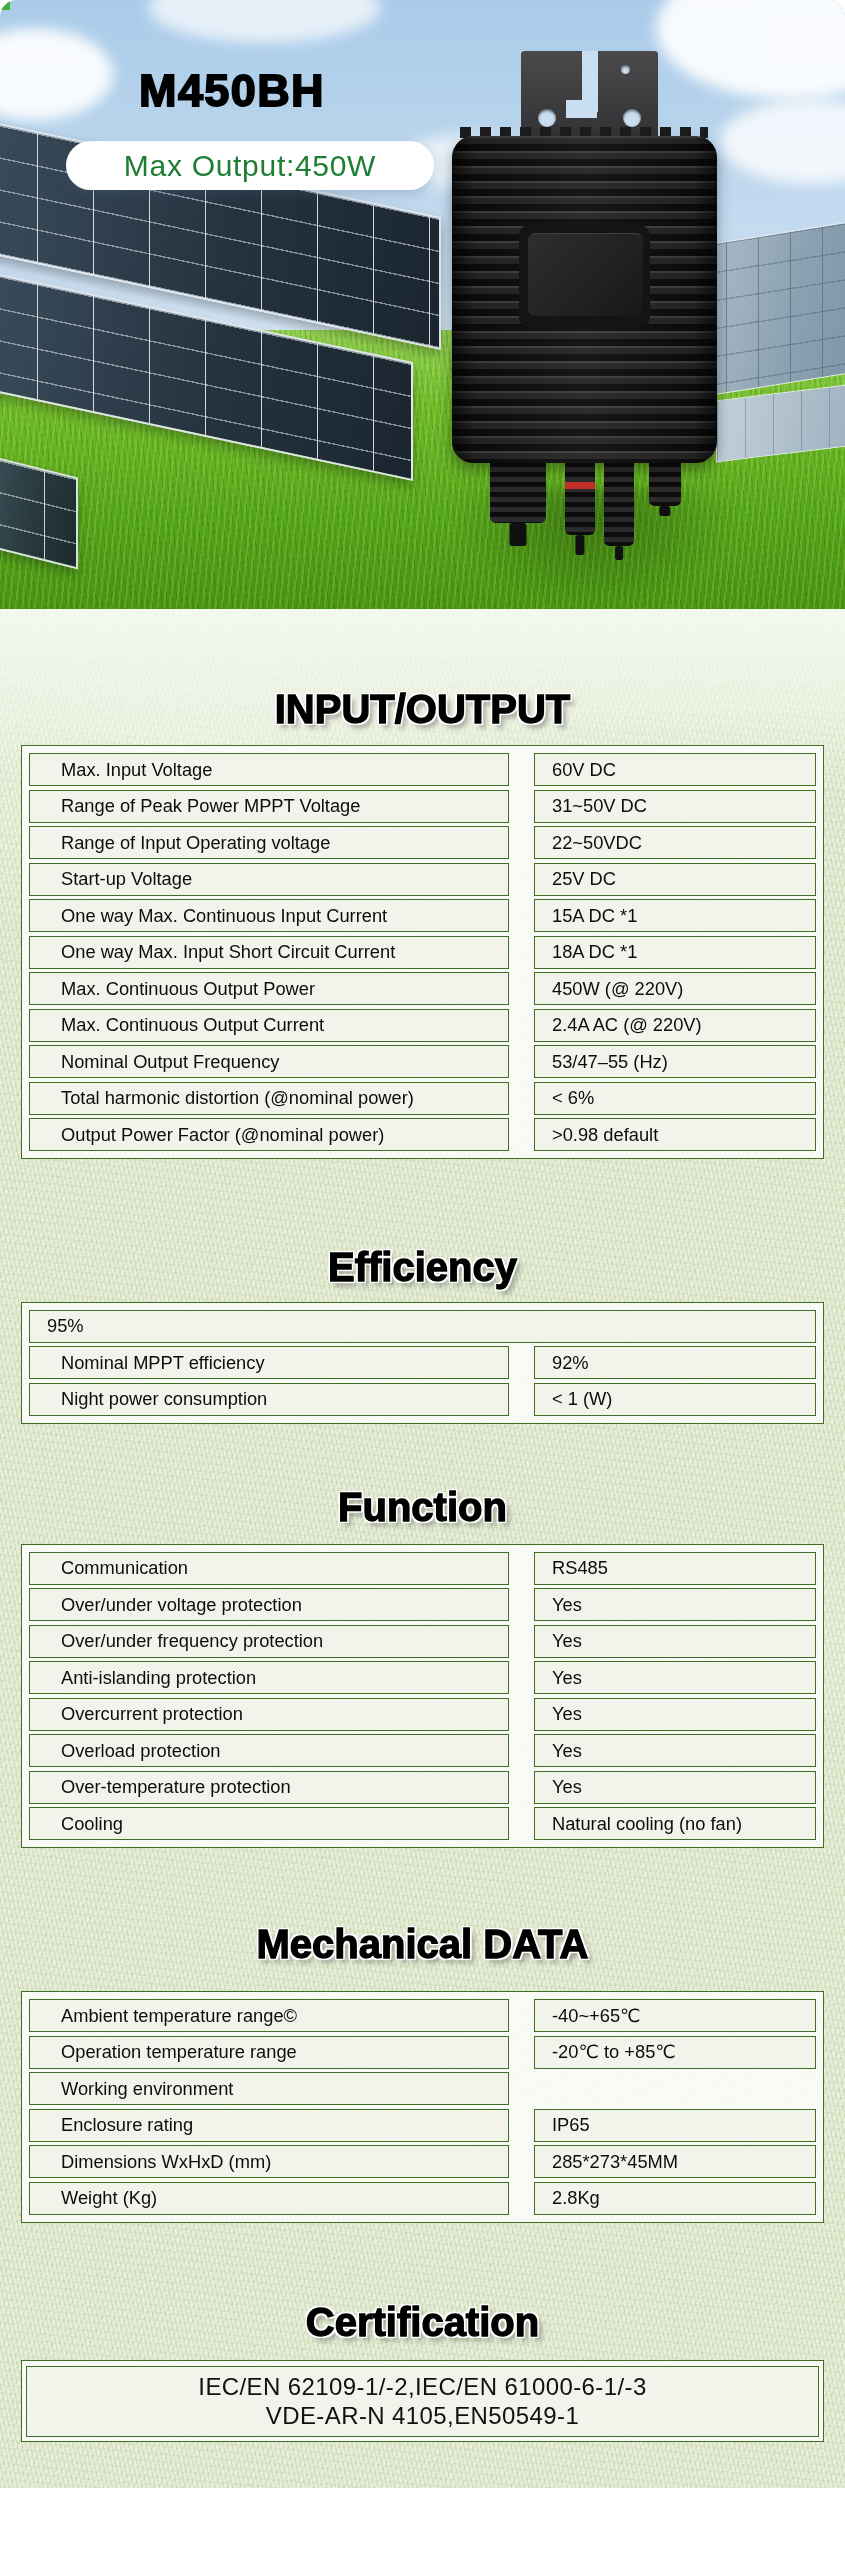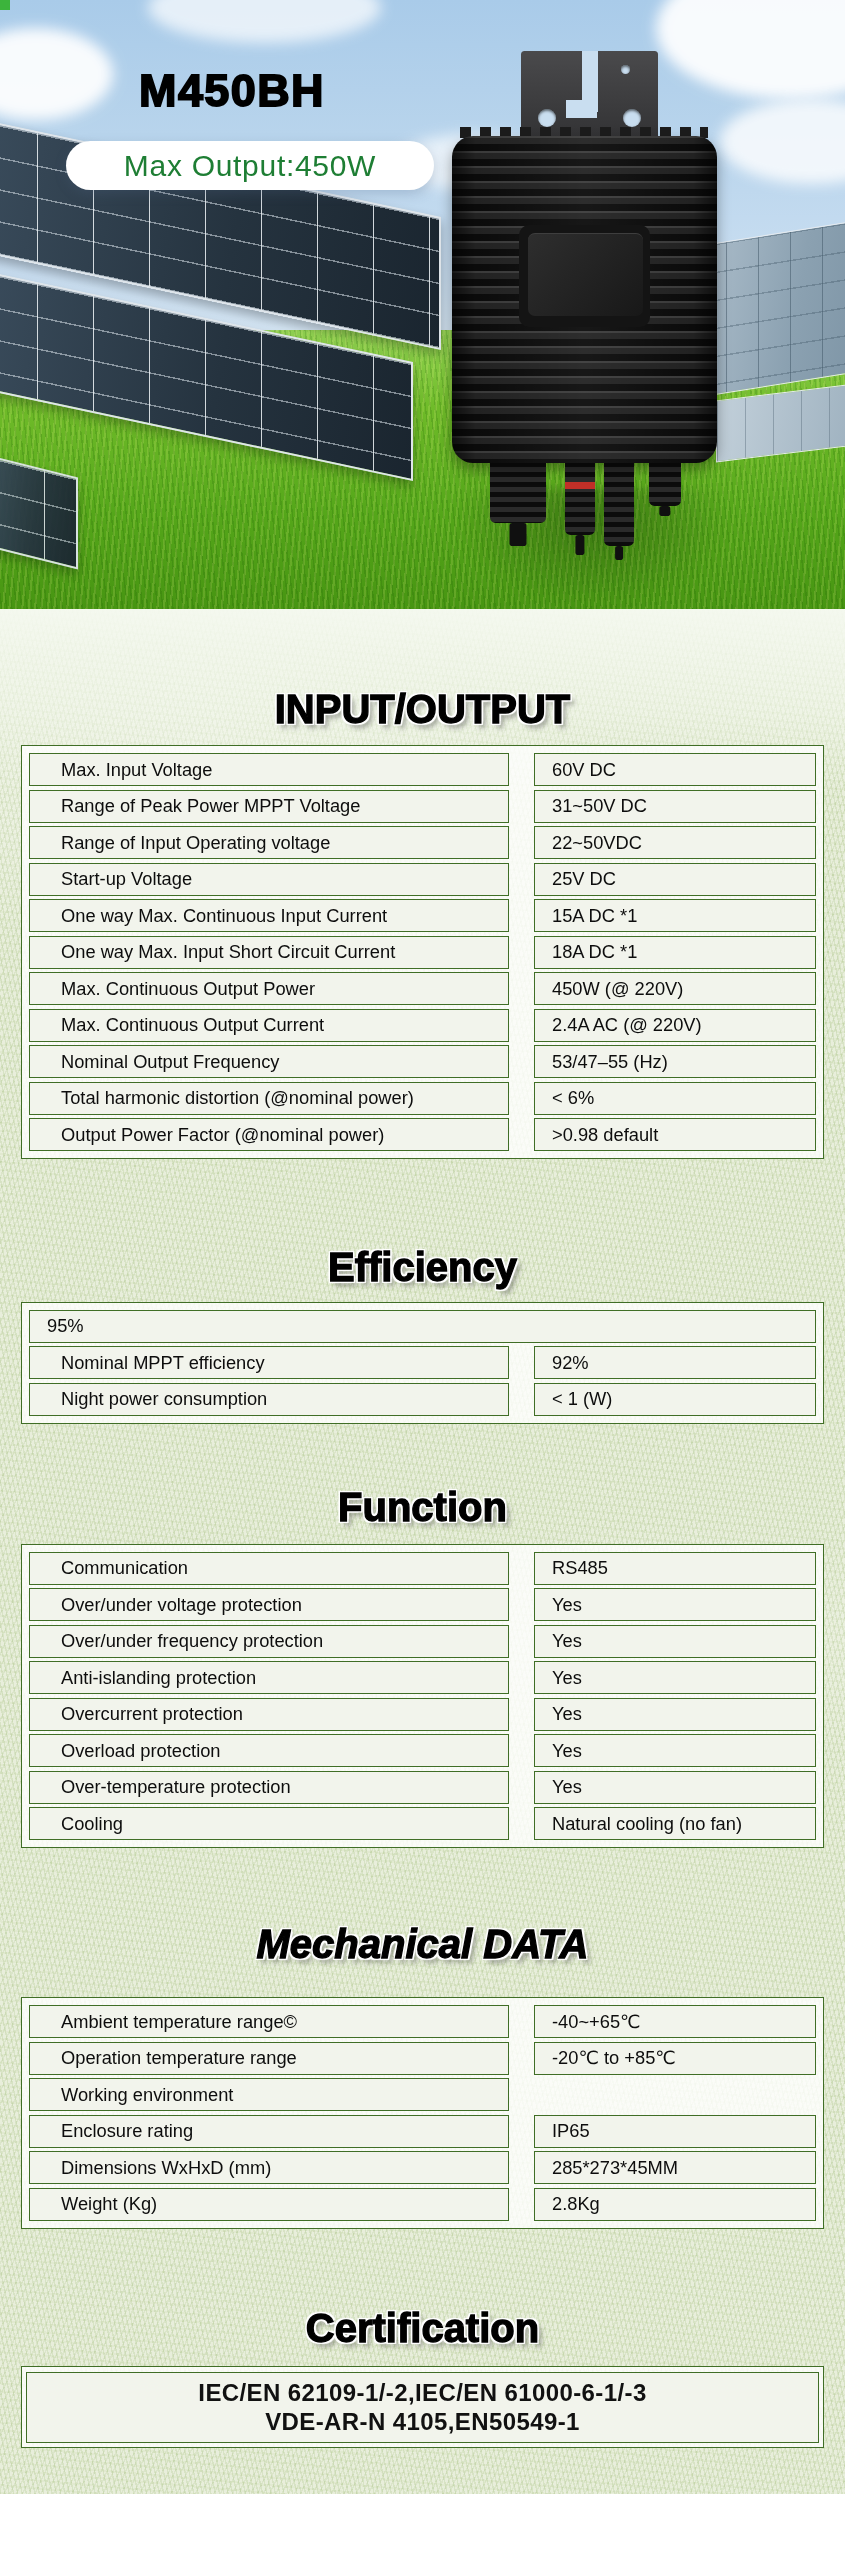--- a/index.html
+++ b/index.html
@@ -1,18 +1,18 @@
 <!DOCTYPE html>
 <html style="font-size:11.3px"><head>
 <meta charset="utf-8">
 <style>
   * { box-sizing: border-box; margin: 0; padding: 0; }
   html, body { width: 845px; background: #fff; }
   body { font-family: "Liberation Sans", "DejaVu Sans", sans-serif; }
-  #page { position: relative; width: 845px; height: 2576px; overflow: hidden; }
+  #page { position: relative; width: 845px; height: 2576px; overflow: hidden; border-radius: 17px; }
 
   
   .hero { position: relative; height: 609px; overflow: hidden;
     background: linear-gradient(180deg, #a9cbe9 0%, #b8d4ec 22%, #c9def1 45%, #dcebf6 60%, #e7f1f8 68%); }
   .corner-artifact { position: absolute; left: 0; top: 0; width: 10px; height: 10px; background: #3cb43c; z-index: 6; }
   .cloud { position: absolute; background: #fff; border-radius: 50%; filter: blur(7px); opacity: .92; z-index: 0; }
   .cloud.c1 { left: -42px; top: 28px; width: 155px; height: 92px; }
   .cloud.c2 { left: 656px; top: -42px; width: 268px; height: 141px; }
   .cloud.c3 { left: 720px; top: 99px; width: 183px; height: 85px; opacity: .8; }
   .cloud.c4 { left: 395px; top: 134px; width: 155px; height: 56px; opacity: .65; }
@@ -103,35 +103,35 @@
   .spec::before { content: ""; position: absolute; left: 0; right: 0; top: 0; height: 183px; pointer-events: none;
     background: linear-gradient(180deg, rgba(245,249,240,.95) 0%, rgba(245,249,240,.55) 55%, rgba(245,249,240,0) 100%); }
 
   .section-heading { position: relative; text-align: center; font-size: 40px; line-height: 51px;
     font-weight: bold; color: #000; -webkit-text-stroke: 1.3px #000;
     text-shadow: 0 0 3.5px #fff, -2.1px -2.1px 0.7px #fff, 2.1px -2.1px 0.7px #fff, -2.1px 2.1px 0.7px #fff, 2.1px 2.1px 0.7px #fff,
                  4.2px 5px 5px rgba(80,80,80,.5); }
   .h-io   { margin: 75px 0 10px; }
   .h-eff  { margin: 83px 0 8.5px; }
   .h-fun  { margin: 58px 0 11.3px; }
-  .h-mech { margin: 71px 0 27px; font-style: italic; }
+  .h-mech { margin: 71px 0 21px; }
   .h-cert { margin: 74px 0 12.7px; }
 
   .spec-table { position: relative; width: 803px; margin-left: 21px; border: 1.4px solid #406e26;
     background: rgba(255,255,255,.8); padding: 7px; display: flex; flex-direction: column; gap: 3.5px; }
   .spec-row { display: flex; gap: 25px; height: 33px; }
   .cell { border: 1.4px solid #406e26; background: #f2f4ec; display: flex; align-items: center;
     font-size: 18.3px; color: #0d0d0d; white-space: nowrap; overflow: hidden; }
   .cell-label { width: 480px; padding-left: 31px; }
   .cell-value { flex: 1; padding-left: 17px; }
 
   .cert-box { position: relative; width: 803px; margin-left: 21px; border: 1.4px solid #406e26;
     padding: 4.2px; background: rgba(255,255,255,.8); }
   .cert-inner { border: 1.4px solid #406e26; background: #f2f4ec; text-align: center; padding: 5.6px 7px; }
-  .cert-line { font-size: 24px; line-height: 29px; font-weight: bold; color: #111; letter-spacing: 0.4px; }
+  .cert-line { font-size: 24px; line-height: 29px; font-weight: normal; color: #111; letter-spacing: 0.4px; }
 </style>
 </head>
 <body>
 
 <div id="page">
 
   <div class="hero">
     <div class="corner-artifact"></div>
     <div class="cloud c1"></div>
     <div class="cloud c2"></div>

